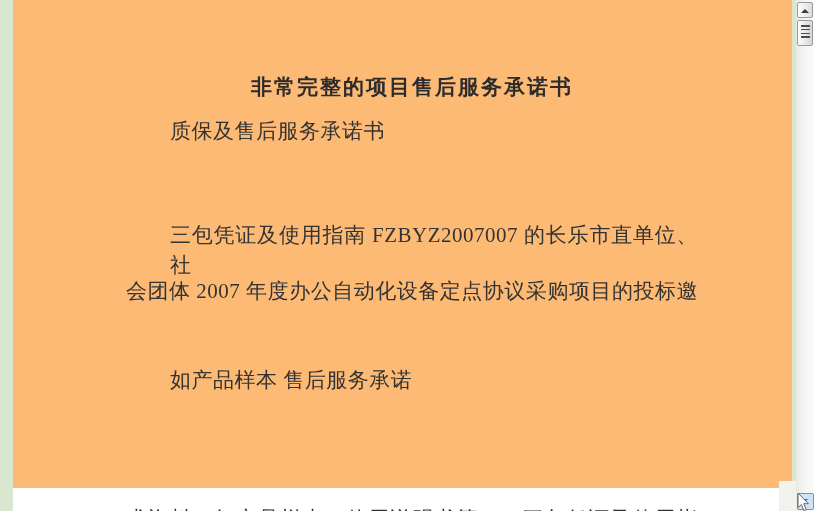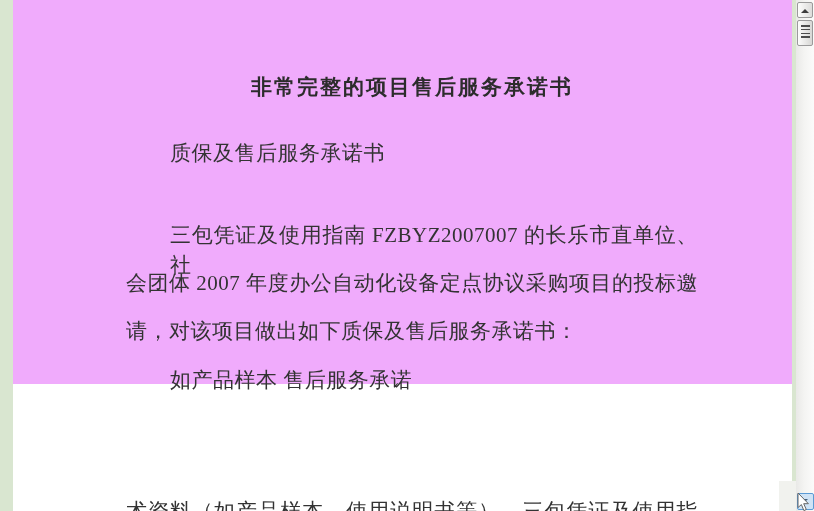--- a/index.html
+++ b/index.html
@@ -3,32 +3,32 @@
 <meta charset="utf-8">
 <style>
   html,body{margin:0;padding:0;background:#ffffff;}
   .screen{
     position:relative;width:814px;height:511px;overflow:hidden;
     background:#ffffff;font-family:"Liberation Serif","DejaVu Serif",serif;
   }
   .margin-strip-left{position:absolute;left:0;top:0;width:13px;height:511px;background:#d9e6d0;}
   .margin-strip-right{position:absolute;left:792px;top:0;width:4px;height:481px;background:#d9e6d0;}
   .scroll-corner{position:absolute;left:779px;top:481px;width:17px;height:30px;background:#f1f2ee;}
-  .document-page{position:absolute;left:13px;top:0;width:779px;height:384px;background:#f0abfc;}
+  .document-page{position:absolute;left:13px;top:0;width:779px;height:488px;background:#fdba74;}
 
   .line{
     position:absolute;height:30px;line-height:30px;font-size:21px;color:#333333;
     white-space:pre;letter-spacing:0.5px;
   }
   .doc-title{
     left:113px;width:572px;text-align:center;font-weight:bold;color:#2c2c2c;
     letter-spacing:2px;white-space:nowrap;
   }
   .just{text-align:justify;text-align-last:justify;white-space:normal;}
-  .w-full{left:113px;width:572px;}
+  .w-full{left:113px;width:572px;margin-top:8px;}
   .w-indent{left:157px;width:528px;}
   .plain-indent{left:157px;}
   .plain-full{left:113px;}
 
   
   .scrollbar{position:absolute;left:796px;top:0;width:18px;height:511px;
     background:linear-gradient(to right,#e9e9e7 0%,#f4f4f2 45%,#fbfbfa 100%);}
   .sb-btn{
     position:absolute;left:1px;width:16px;height:16px;box-sizing:border-box;
     border:1px solid #9a9a9a;border-radius:2px;
@@ -63,28 +63,27 @@
 </head>
 <body>
 
 <div class="screen">
 
   <div class="margin-strip-left"></div>
 
   <div class="document-page">
     <div class="line doc-title" style="top:72px">非常完整的项目售后服务承诺书</div>
 
-    <div class="line plain-indent" style="top:138px">质保及售后服务承诺书</div>
+    <div class="line plain-indent" style="top:116px">质保及售后服务承诺书</div>
 
 
     <div class="line just w-indent" style="top:220px">三包凭证及使用指南 FZBYZ2007007 的长乐市直单位、社</div>
 
     <div class="line just w-full" style="top:268px">会团体 2007 年度办公自动化设备定点协议采购项目的投标邀</div>
 
-    <div class="line plain-full" style="top:316px">请，对该项目做出如下质保及售后服务承诺书：</div>
 
     <div class="line plain-indent" style="top:365px">如产品样本 售后服务承诺</div>
 
 
 
     <div class="line just w-full" style="top:496px">术资料（如产品样本、使用说明书等），三包凭证及使用指南</div>
   </div>
 
   <div class="margin-strip-right"></div>
   <div class="scroll-corner"></div>

